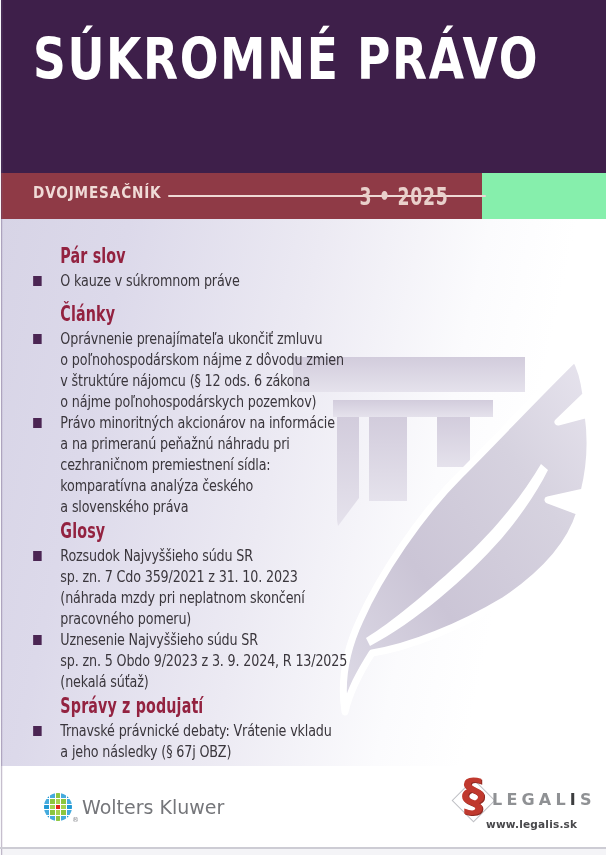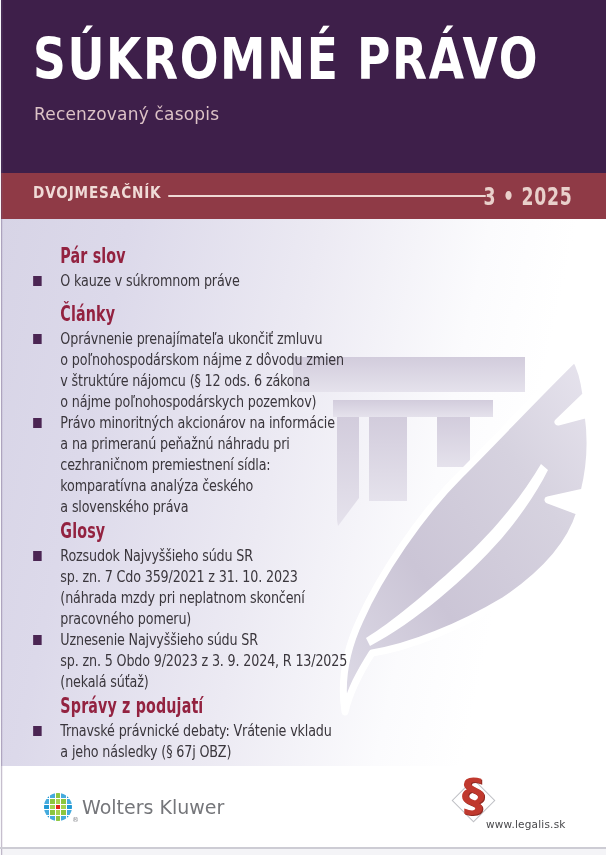--- a/index.html
+++ b/index.html
@@ -12,21 +12,21 @@
   .title{
     position:absolute;left:33px;top:31px;font-size:57px;line-height:57px;font-weight:bold;
     color:#ffffff;letter-spacing:2px;white-space:nowrap;
     transform:scaleX(0.80);transform-origin:left top;
   }
   .subtitle{
     position:absolute;left:34px;top:105px;font-size:17px;line-height:19.5px;
     color:#dcc2c6;white-space:nowrap;letter-spacing:0.2px;
   }
   
-  .band{position:absolute;left:0;top:173px;width:606px;height:46px;background:#8f3a46;}
+  .band{position:absolute;left:0;top:173px;width:482px;height:46px;background:#8f3a46;}
   .band-label{
     position:absolute;left:33px;top:10px;font-size:16px;line-height:20px;font-weight:bold;
     color:#f0dbd7;letter-spacing:1px;white-space:nowrap;
     transform:scaleX(0.85);transform-origin:left top;
   }
   .band-line{position:absolute;left:168px;top:22px;width:318px;height:2px;background:#eed9d5;border-radius:1px;}
   .band-issue{
     position:absolute;right:33px;top:12px;font-size:24px;line-height:24px;font-weight:bold;
     color:#e9d0cb;white-space:nowrap;letter-spacing:1px;
     transform:scaleX(0.72);transform-origin:right top;
@@ -60,38 +60,37 @@
   .wk-word{position:absolute;left:38px;top:3px;font-size:19px;line-height:24px;color:#75767a;letter-spacing:0px;white-space:nowrap;text-align:center;}
   .legalis{position:absolute;left:450px;top:12px;width:145px;height:60px;}
   .lg-diamond{position:absolute;left:8px;top:7px;width:29px;height:29px;border:1px solid #bfc0c5;transform:rotate(45deg);}
   .lg-par{
     position:absolute;left:4px;top:-8px;width:38px;text-align:center;
     font-size:45px;line-height:52px;font-weight:bold;color:#c0392e;
     text-shadow:1px 1px 0 #8e2a23;
   }
   .lg-word{position:absolute;left:42px;top:12px;font-size:16px;line-height:20px;font-weight:bold;letter-spacing:4.2px;color:#8f9194;white-space:nowrap;}
   .lg-word .dark{color:#3c3d3f;}
-  .lg-url{position:absolute;left:36px;top:40px;font-size:10.5px;font-weight:normal;color:#48484b;letter-spacing:0.2px;white-space:nowrap;}
+  .lg-url{position:absolute;left:36px;top:40px;font-size:10.5px;font-weight:bold;color:#48484b;letter-spacing:0.2px;white-space:nowrap;}
   
   .left-edge{
     position:absolute;left:0;top:0;width:3px;height:855px;z-index:9;
     background:linear-gradient(to right,#f7f7fa 0 1px,rgba(92,70,112,0.35) 1px 2px,rgba(140,120,160,0.12) 2px 3px);
   }
   .bottom-edge{position:absolute;left:0;top:847px;width:606px;height:2px;background:#cdccd4;z-index:9;}
   .bottom-fade{position:absolute;left:0;top:849px;width:606px;height:6px;background:#f4f4f7;z-index:8;}
 </style>
 </head>
 <body>
 
 <div class="page">
 
   <div class="header">
     <div class="title">SÚKROMNÉ PRÁVO</div>
     <div class="subtitle">
-      <div>Recenzovaný časopis</div>
     </div>
   </div>
 
   <div class="band">
     <div class="band-label">DVOJMESAČNÍK</div>
     <div class="band-line"></div>
     <div class="band-issue">3 • 2025</div>
   </div>
 
   <div class="content-bg"></div>
@@ -215,20 +214,21 @@
           <div style="background: rgb(140, 198, 63);"></div>
           <div style="background: rgb(69, 171, 221);"></div>
           <div style="background: rgb(34, 153, 212);"></div>
         </div>
       <div class="wk-reg">®</div>
       <div class="wk-word">Wolters Kluwer</div>
     </div>
     <div class="legalis">
       <div class="lg-diamond"></div>
       <div class="lg-par">§</div>
+      <div class="lg-word"><span>LEGAL</span><span class="dark">I</span><span>S</span></div>
       <div class="lg-url">www.legalis.sk</div>
     </div>
   </div>
 
   <div class="left-edge"></div>
   <div class="bottom-fade"></div>
   <div class="bottom-edge"></div>
 </div>
 
 </body></html>

